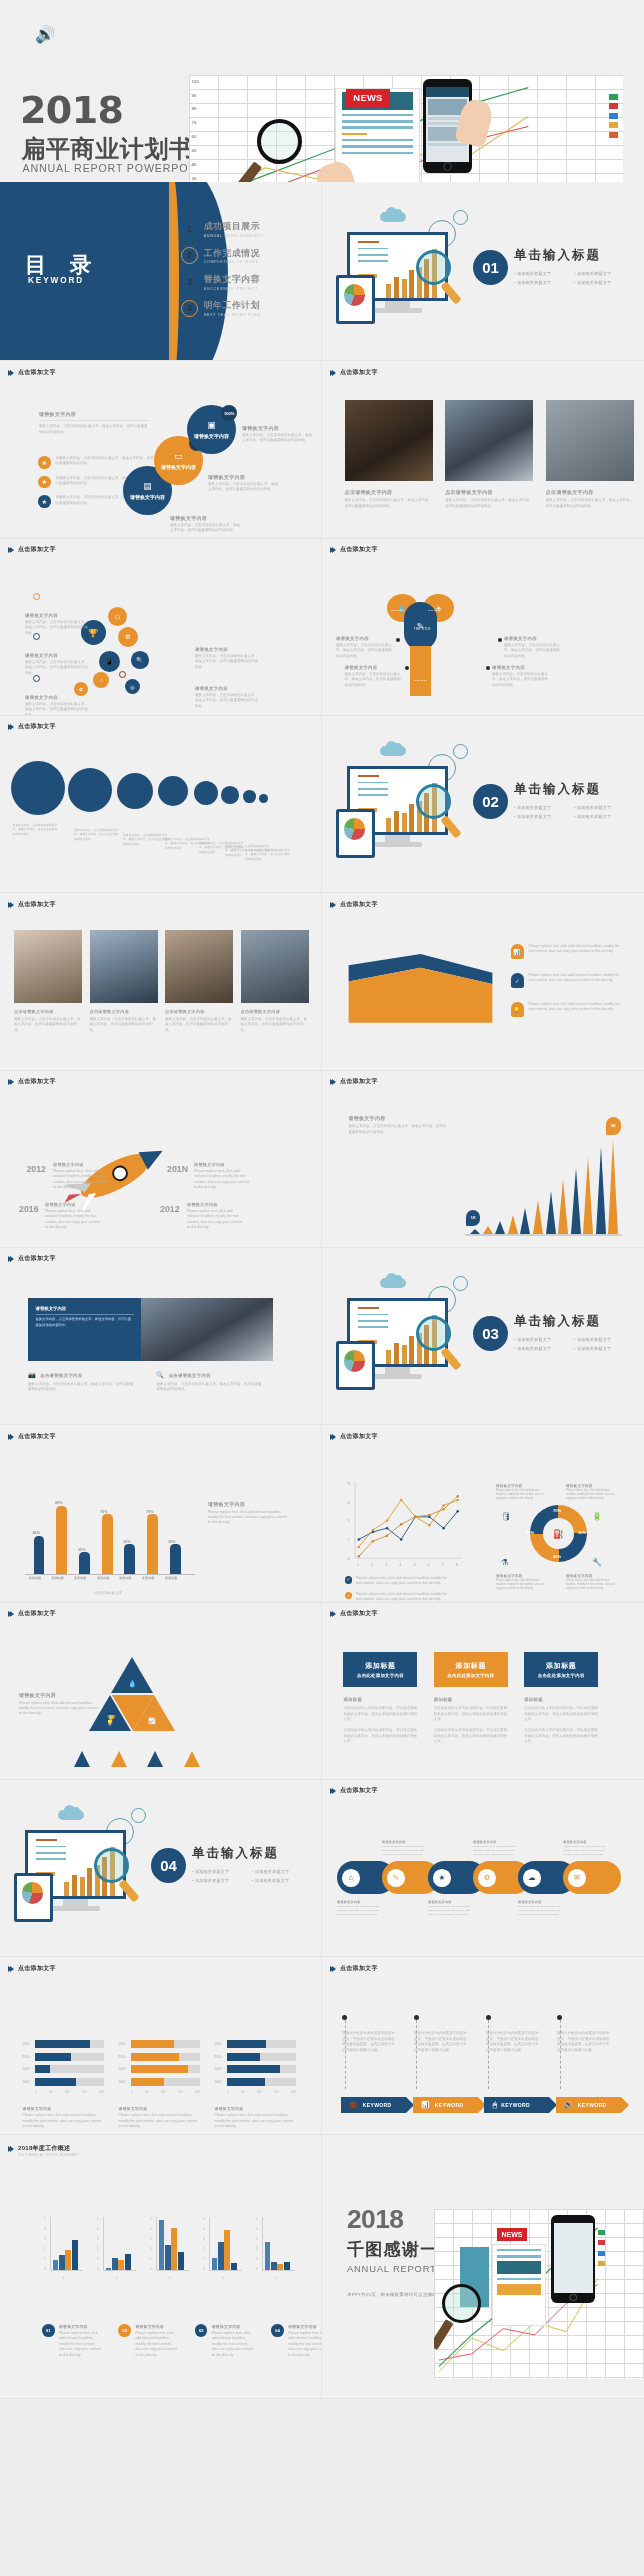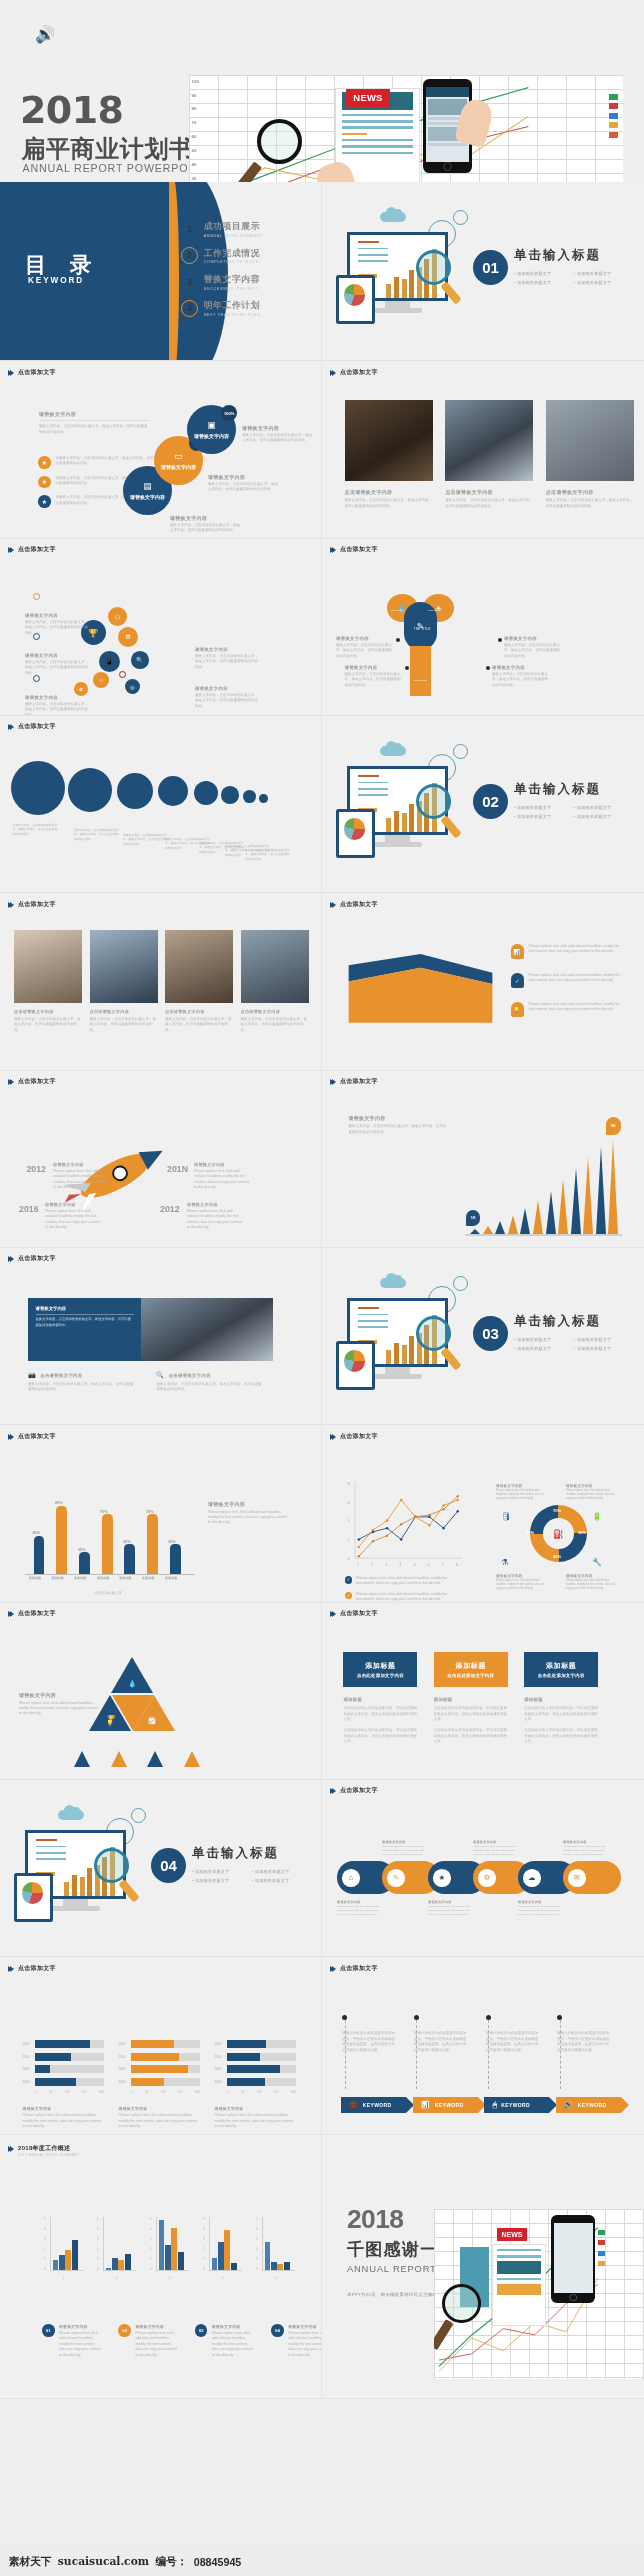--- a/index.html
+++ b/index.html
@@ -1335,20 +1335,14 @@
         <div style="position:absolute;left:164px;top:21.4px;width:7px;height:5px;background:#2f9e57"></div>
         <div style="position:absolute;left:164px;top:31px;width:7px;height:5px;background:#d03a3a"></div>
         <div style="position:absolute;left:164px;top:42px;width:7px;height:5px;background:#2f7fd0"></div>
         <div style="position:absolute;left:164px;top:52px;width:7px;height:5px;background:#e0a83a"></div>
         <div style="position:absolute;left:7.5px;top:75px;width:39px;height:39px;border:3.8px solid #111;border-radius:50%;background:rgba(190,225,215,.4)"></div>
         <div style="position:absolute;left:2.5px;top:110px;width:8.8px;height:31px;background:#6b4a2c;transform:rotate(32deg);border-radius:1.9px"></div>
       </div>
     </div>
   </div>
 
-  <div class="footer">
-    <span class="cn">素材天下</span>
-    <span class="dom">sucaisucal.com</span>
-    <span class="no">编号：</span>
-    <span class="no">08845945</span>
-  </div>
 </div>
 
 
 </body></html>

